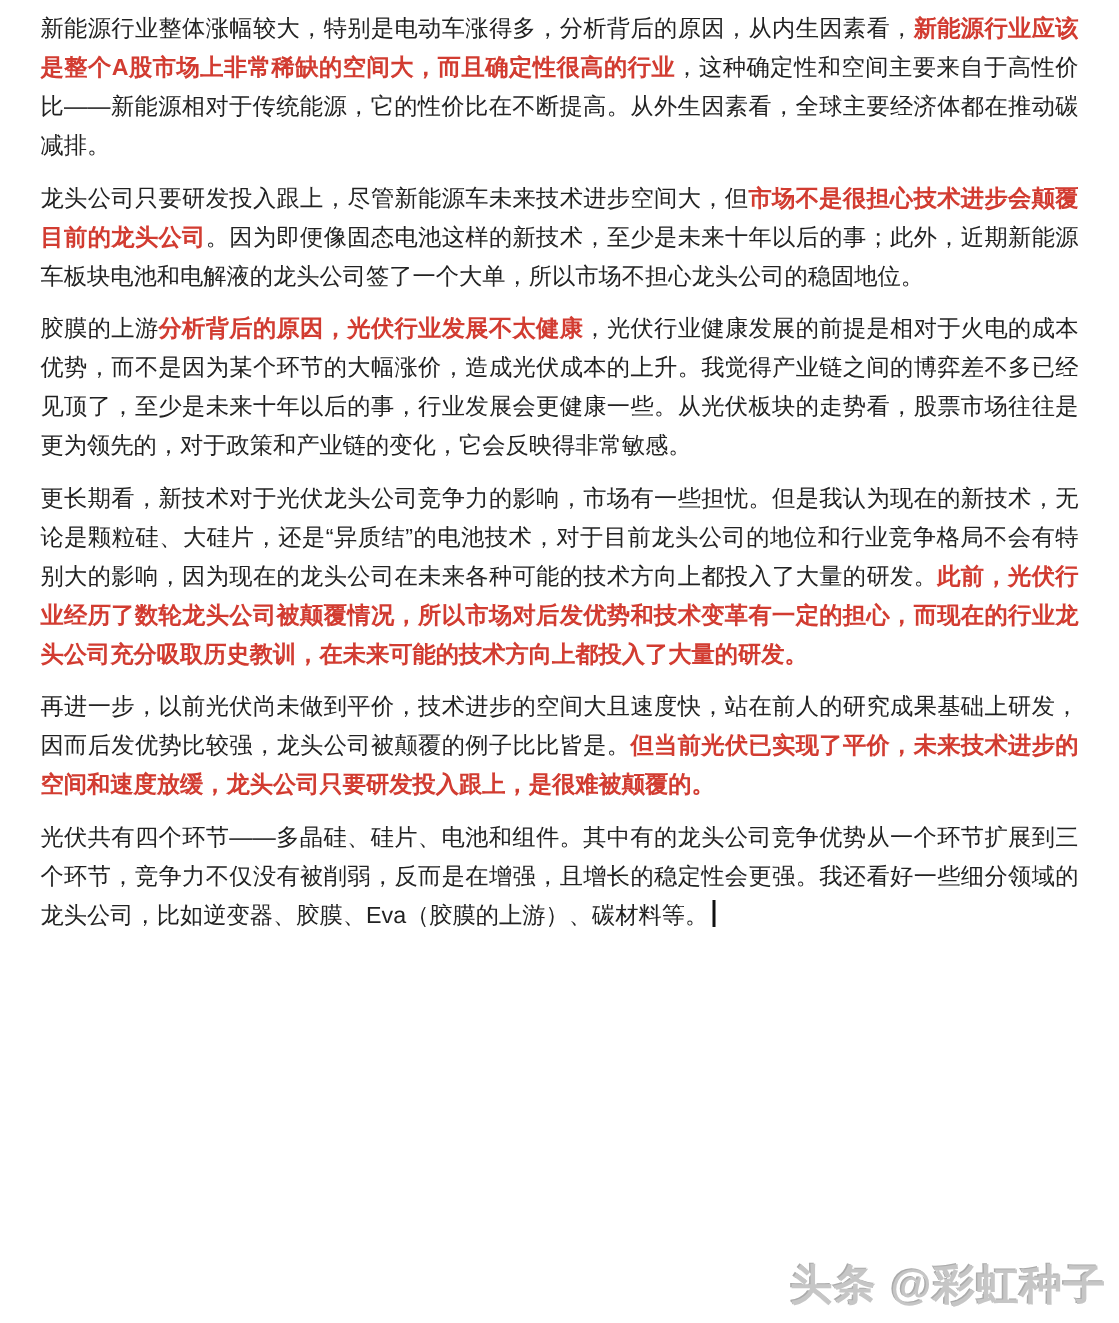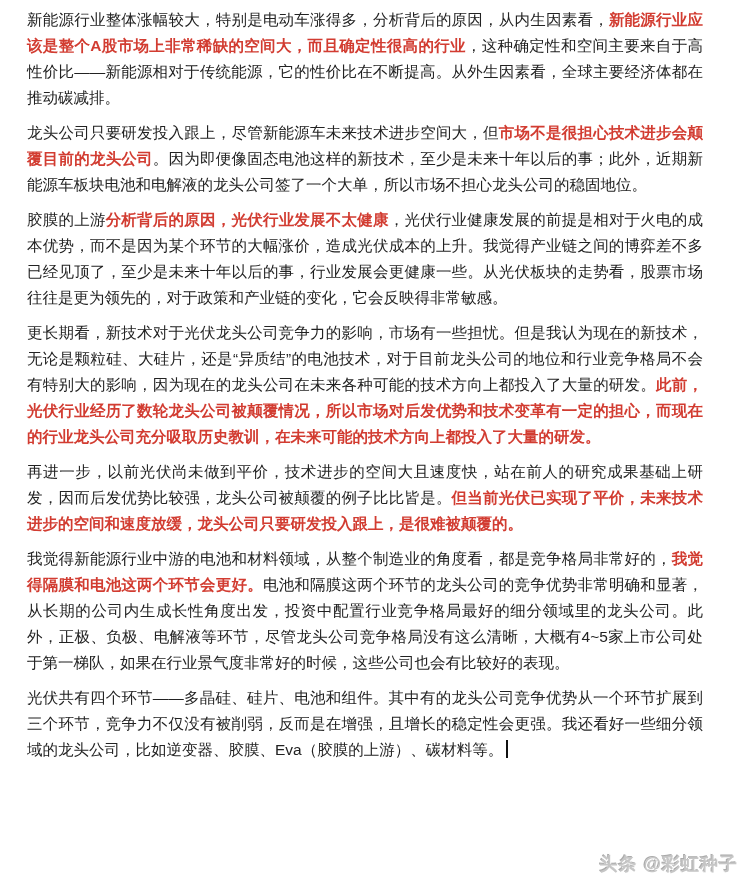--- a/index.html
+++ b/index.html
@@ -11,21 +11,21 @@
     width: 746px;
     height: 882px;
     overflow: hidden;
     position: relative;
     font-family: "Liberation Sans", "DejaVu Sans", sans-serif;
   }
   .article {
     padding: 7px 27px 0 27px;
   }
   p.para {
-    margin: 0 16px 9px 0;
+    margin: 0 0 9px 0;
     font-size: 15.5px;
     line-height: 26px;
     color: #222222;
     text-align: justify;
     word-break: break-word;
   }
   p.para span.hl {
     color: #d23c31;
     font-weight: 600;
   }
@@ -34,36 +34,35 @@
     width: 2px;
     height: 18px;
     background: #111111;
     vertical-align: -3px;
     margin-left: 3px;
   }
   .watermark {
     position: absolute;
     right: 8px;
     bottom: 6px;
-    font-size: 18px;
+    font-size: 28px;
     font-weight: 700;
     letter-spacing: 1px;
     color: #c6c6c6;
     text-shadow: 1px 1px 0 #ffffff, -1px -1px 0 #ababab;
     white-space: nowrap;
   }
 </style>
 </head>
 <body>
 
 <div class="article" id="article-body">
     <p class="para"><span>新能源行业整体涨幅较大，特别是电动车涨得多，分析背后的原因，从内生因素看，</span><span class="hl">新能源行业应该是整个A股市场上非常稀缺的空间大，而且确定性很高的行业</span><span>，这种确定性和空间主要来自于高性价比——新能源相对于传统能源，它的性价比在不断提高。从外生因素看，全球主要经济体都在推动碳减排。</span></p>
     <p class="para"><span>龙头公司只要研发投入跟上，尽管新能源车未来技术进步空间大，但</span><span class="hl">市场不是很担心技术进步会颠覆目前的龙头公司</span><span>。因为即便像固态电池这样的新技术，至少是未来十年以后的事；此外，近期新能源车板块电池和电解液的龙头公司签了一个大单，所以市场不担心龙头公司的稳固地位。</span></p>
     <p class="para"><span>胶膜的上游</span><span class="hl">分析背后的原因，光伏行业发展不太健康</span><span>，光伏行业健康发展的前提是相对于火电的成本优势，而不是因为某个环节的大幅涨价，造成光伏成本的上升。我觉得产业链之间的博弈差不多已经见顶了，至少是未来十年以后的事，行业发展会更健康一些。从光伏板块的走势看，股票市场往往是更为领先的，对于政策和产业链的变化，它会反映得非常敏感。</span></p>
     <p class="para"><span>更长期看，新技术对于光伏龙头公司竞争力的影响，市场有一些担忧。但是我认为现在的新技术，无论是颗粒硅、大硅片，还是“异质结”的电池技术，对于目前龙头公司的地位和行业竞争格局不会有特别大的影响，因为现在的龙头公司在未来各种可能的技术方向上都投入了大量的研发。</span><span class="hl">此前，光伏行业经历了数轮龙头公司被颠覆情况，所以市场对后发优势和技术变革有一定的担心，而现在的行业龙头公司充分吸取历史教训，在未来可能的技术方向上都投入了大量的研发。</span></p>
     <p class="para"><span>再进一步，以前光伏尚未做到平价，技术进步的空间大且速度快，站在前人的研究成果基础上研发，因而后发优势比较强，龙头公司被颠覆的例子比比皆是。</span><span class="hl">但当前光伏已实现了平价，未来技术进步的空间和速度放缓，龙头公司只要研发投入跟上，是很难被颠覆的。</span></p>
-    <p class="para"><span>我觉得新能源行业中游的电池和材料领域，从整个制造业的角度看，都是竞争格局非常好的，</span><span class="hl">我觉得隔膜和电池这两个环节会更好。</span><span>电池和隔膜这两个环节的龙头公司的竞争优势非常明确和显著，从长期的公司内生成长性角度出发，投资中配置行业竞争格局最好的细分领域里的龙头公司。此外，正极、负极、电解液等环节，尽管龙头公司竞争格局没有这么清晰，大概有4~5家上市公司处于第一梯队，如果在行业景气度非常好的时候，这些公司也会有比较好的表现。</span></p>
     <p class="para"><span>光伏共有四个环节——多晶硅、硅片、电池和组件。其中有的龙头公司竞争优势从一个环节扩展到三个环节，竞争力不仅没有被削弱，反而是在增强，且增长的稳定性会更强。我还看好一些细分领域的龙头公司，比如逆变器、胶膜、Eva（胶膜的上游）、碳材料等。</span><span class="caret"></span></p>
   </div>
 
 <div class="watermark">
   <span>头条 @彩虹种子</span>
 </div>
 
 </body></html>

